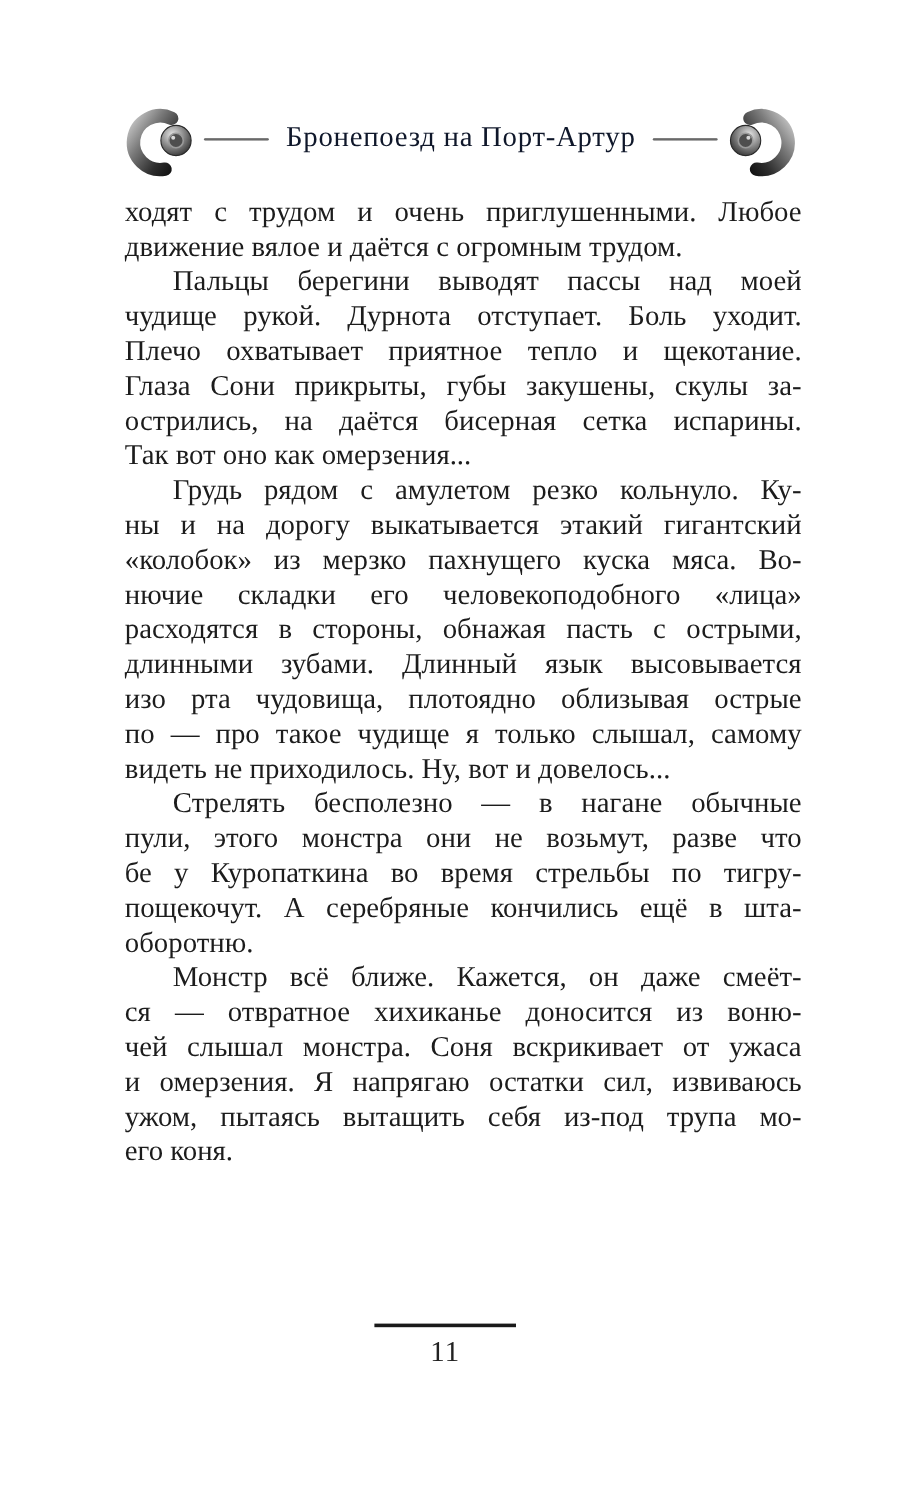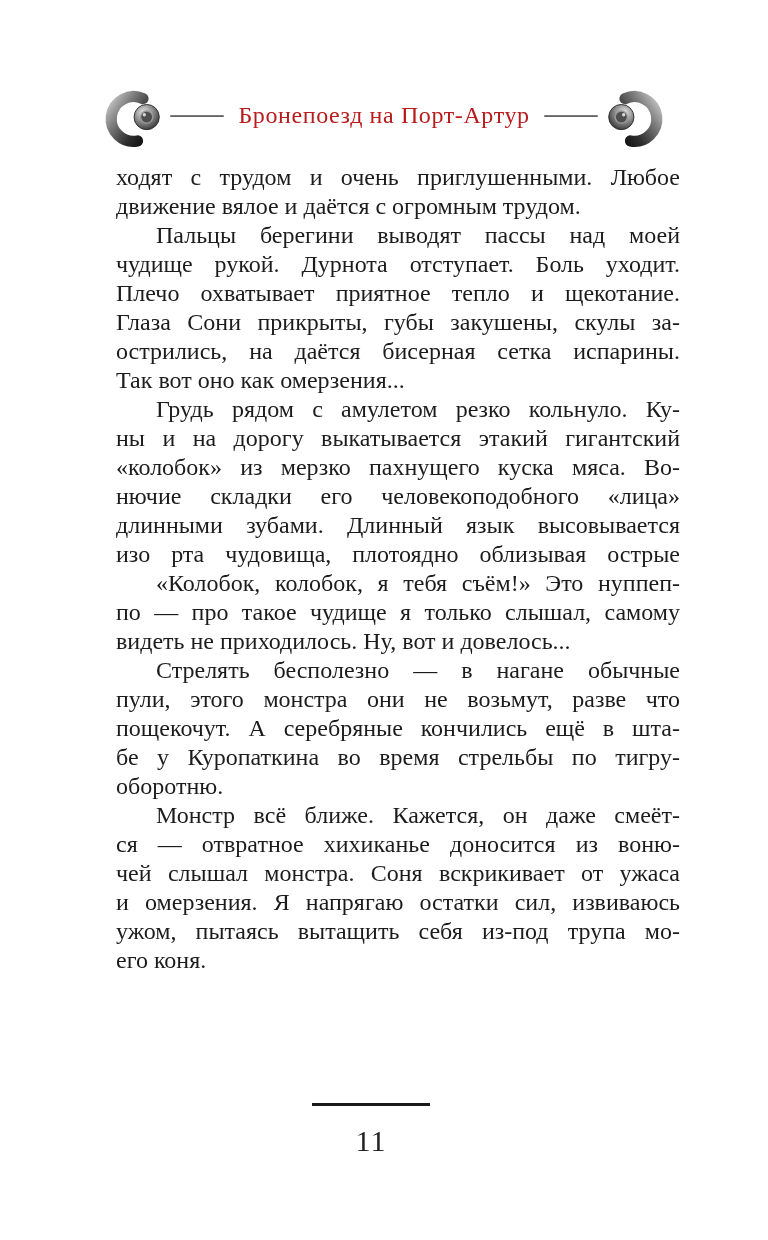--- a/index.html
+++ b/index.html
@@ -41,35 +41,34 @@
     margin-top: -4px;
     background: linear-gradient(to bottom, #8a8a8a, #555555);
     border-radius: 1px;
   }
   .rule-line.left { margin-left: -14px; margin-right: 14px; }
   .rule-line.right { margin-right: -14px; margin-left: 14px; }
   .running-title {
     flex: 0 0 auto;
     font-size: 24px;
     letter-spacing: 0.6px;
-    color: #b91c1c;
+    color: #0f172a;
     margin-top: -6px;
     white-space: nowrap;
   }
 
   
   .text-block {
     position: absolute;
     top: 163px;
     left: 104px;
     width: 564px;
     font-size: 24px;
     line-height: 29px;
     color: #1c1c1c;
-    margin-left: 12px;
   }
   .line {
     text-align: justify;
     text-align-last: justify;
     text-justify: inter-word;
     white-space: normal;
   }
   .line.indent { text-indent: 40px; }
   .line.last { text-align-last: left; }
 
@@ -81,22 +80,22 @@
     width: 118px;
     text-align: center;
   }
   .footer-rule {
     width: 118px;
     height: 3px;
     background: #1a1a1a;
     margin: 0 auto;
   }
   .page-number {
-    margin-top: 18px;
-    font-size: 30px;
+    margin-top: 8px;
+    font-size: 24px;
     color: #222222;
     letter-spacing: 1px;
   }
 </style>
 </head>
 <body>
 
 <div class="page">
 
   <div class="header">
@@ -145,33 +144,33 @@
         <div class="line">Плечо охватывает приятное тепло и щекотание.</div>
         <div class="line">Глаза Сони прикрыты, губы закушены, скулы за-</div>
         <div class="line">острились, на даётся бисерная сетка испарины.</div>
         <div class="line last">Так вот оно как омерзения...</div>
       </div>
       <div>
         <div class="line indent">Грудь рядом с амулетом резко кольнуло. Ку-</div>
         <div class="line">ны и на дорогу выкатывается этакий гигантский</div>
         <div class="line">«колобок» из мерзко пахнущего куска мяса. Во-</div>
         <div class="line">нючие складки его человекоподобного «лица»</div>
+        <div class="line">расходятся в стороны, обнажая пасть с острыми,</div>
         <div class="line">длинными зубами. Длинный язык высовывается</div>
         <div class="line">изо рта чудовища, плотоядно облизывая острые</div>
       </div>
       <div>
-        <div class="line indent">«Колобок, колобок, я тебя съём!» Это нуппеп-</div>
         <div class="line">по — про такое чудище я только слышал, самому</div>
         <div class="line last">видеть не приходилось. Ну, вот и довелось...</div>
       </div>
       <div>
         <div class="line indent">Стрелять бесполезно — в нагане обычные</div>
         <div class="line">пули, этого монстра они не возьмут, разве что</div>
+        <div class="line">бе у Куропаткина во время стрельбы по тигру-</div>
         <div class="line">пощекочут. А серебряные кончились ещё в шта-</div>
-        <div class="line">бе у Куропаткина во время стрельбы по тигру-</div>
         <div class="line last">оборотню.</div>
       </div>
       <div>
         <div class="line indent">Монстр всё ближе. Кажется, он даже смеёт-</div>
         <div class="line">ся — отвратное хихиканье доносится из воню-</div>
         <div class="line">чей слышал монстра. Соня вскрикивает от ужаса</div>
         <div class="line">и омерзения. Я напрягаю остатки сил, извиваюсь</div>
         <div class="line">ужом, пытаясь вытащить себя из-под трупа мо-</div>
         <div class="line last">его коня.</div>
       </div>

